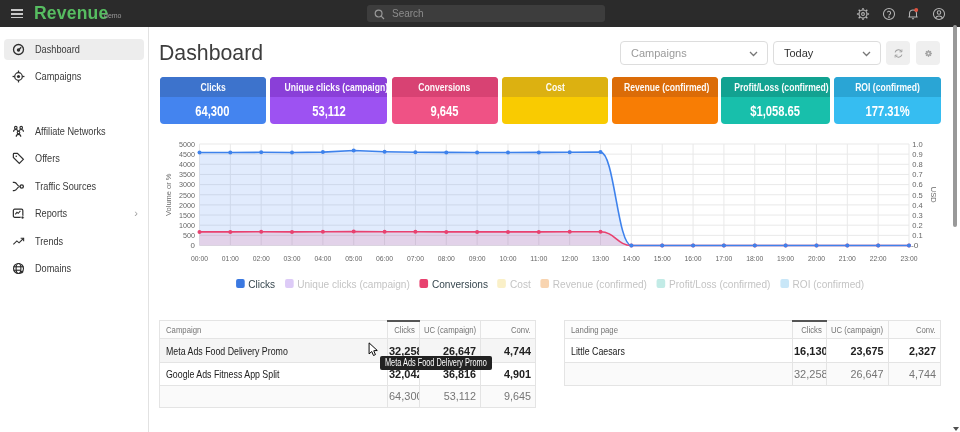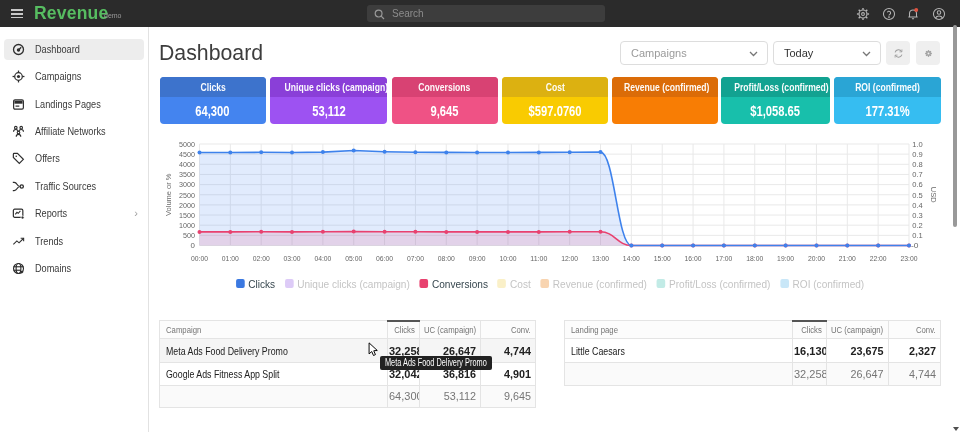--- a/index.html
+++ b/index.html
@@ -138,29 +138,20 @@
       <svg width="13" height="13" viewBox="0 0 24 24" fill="none" stroke="#2e2e2e" stroke-width="2.3">
         <circle cx="12" cy="12" r="7"></circle>
           <circle cx="12" cy="12" r="2.9" fill="#2e2e2e" stroke="none"></circle>
         <line x1="12" y1="1" x2="12" y2="4.6"></line>
           <line x1="12" y1="19.4" x2="12" y2="23"></line>
         <line x1="1" y1="12" x2="4.6" y2="12"></line>
           <line x1="19.4" y1="12" x2="23" y2="12"></line>
       </svg>
       <span class="lbl">Campaigns</span>
       </div>
-    <div class="mitem" style="top:63.5px">
-        <div class="bg"></div>
-      <svg width="13" height="13" viewBox="0 0 24 24" fill="none" stroke="#2e2e2e" stroke-width="2.2">
-        <rect x="3" y="3.5" width="18" height="17" rx="2.5"></rect>
-        <rect x="4.5" y="5" width="15" height="5.5" fill="#2e2e2e" stroke="none"></rect>
-        <line x1="6.5" y1="15" x2="13.5" y2="15"></line>
-      </svg>
-      <span class="lbl">Landings Pages</span>
-      </div>
     <div class="mitem" style="top:90.9px">
         <div class="bg"></div>
       <svg width="13" height="13" viewBox="0 0 24 24" fill="none" stroke="#2e2e2e" stroke-width="2">
         <circle cx="7" cy="5" r="2.4"></circle>
           <path d="M2.8 12.5 a4.2 4.2 0 0 1 8.4 0"></path>
         <circle cx="17" cy="5" r="2.4"></circle>
           <path d="M12.8 12.5 a4.2 4.2 0 0 1 8.4 0"></path>
         <circle cx="12" cy="14" r="2.4"></circle>
           <path d="M7.8 21.5 a4.2 4.2 0 0 1 8.4 0"></path>
       </svg>
@@ -257,21 +248,20 @@
   <div class="card" style="left:270.3px; width:117.2px; background:#9d52f2">
       <div class="hd" style="background:#8a3fd8"><span>Unique clicks (campaign)</span></div>
       <div class="vl"><span>53,112</span></div>
     </div>
   <div class="card" style="left:391.5px; width:106.3px; background:#ef5285">
       <div class="hd" style="background:#d84273"><span>Conversions</span></div>
       <div class="vl"><span>9,645</span></div>
     </div>
   <div class="card" style="left:501.9px; width:105.9px; background:#f9cb01">
       <div class="hd" style="background:#dcb111"><span>Cost</span></div>
-      <div class="vl"><span>$597.0760</span></div>
     </div>
   <div class="card" style="left:611.5px; width:106px; background:#f87d04">
       <div class="hd" style="background:#db6c08"><span>Revenue (confirmed)</span></div>
     </div>
   <div class="card" style="left:721.3px; width:108.5px; background:#18bfab">
       <div class="hd" style="background:#12a291"><span>Profit/Loss (confirmed)</span></div>
       <div class="vl"><span>$1,058.65</span></div>
     </div>
   <div class="card" style="left:834px; width:107px; background:#36bdf1">
       <div class="hd" style="background:#2aa5d5"><span>ROI (confirmed)</span></div>

